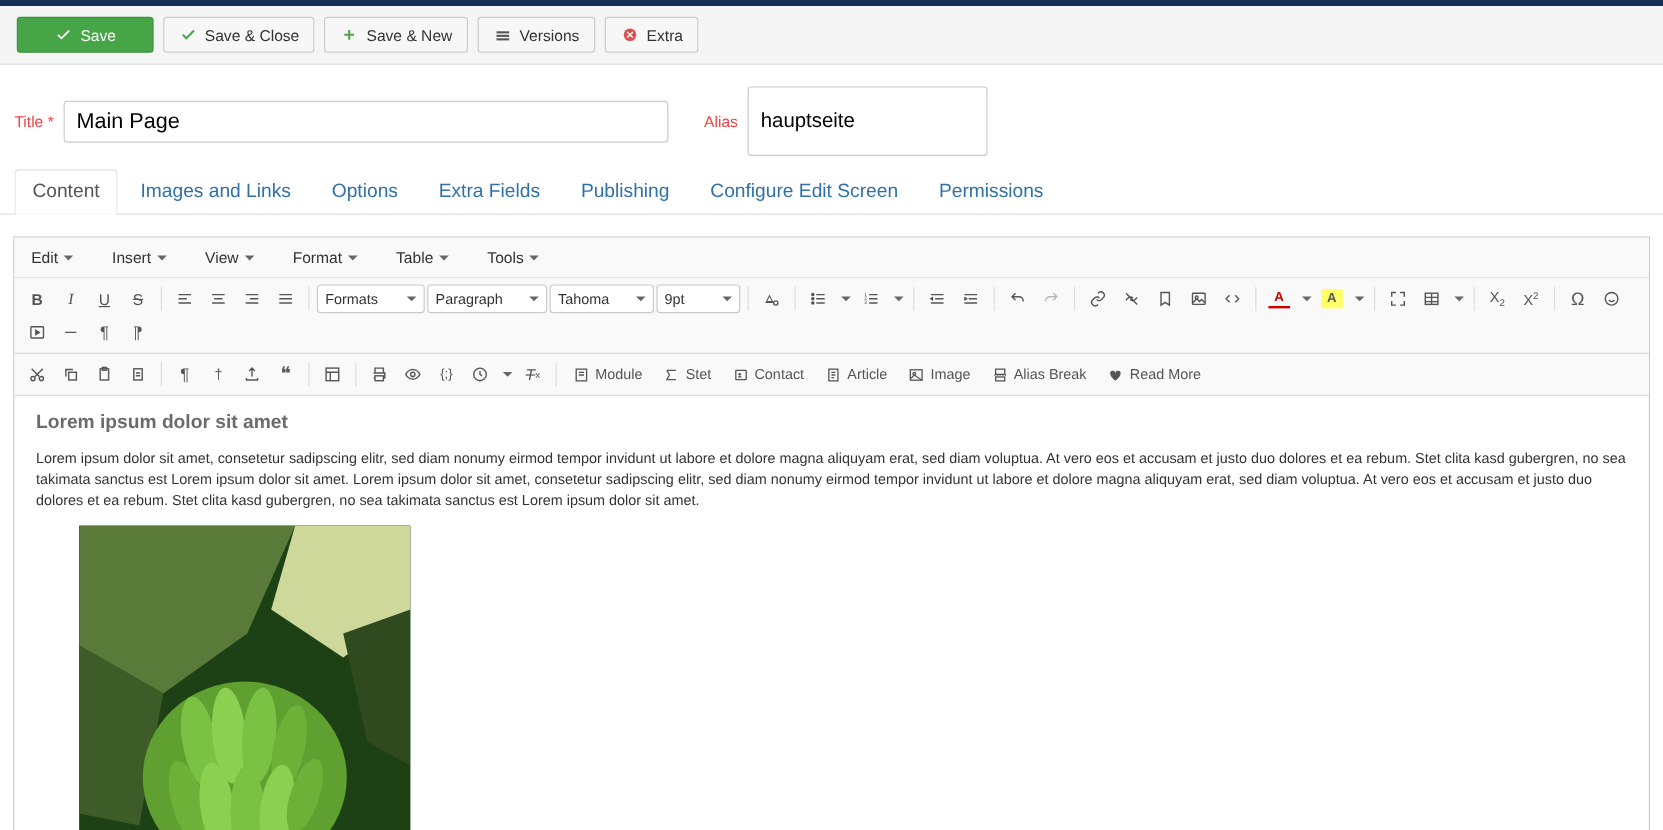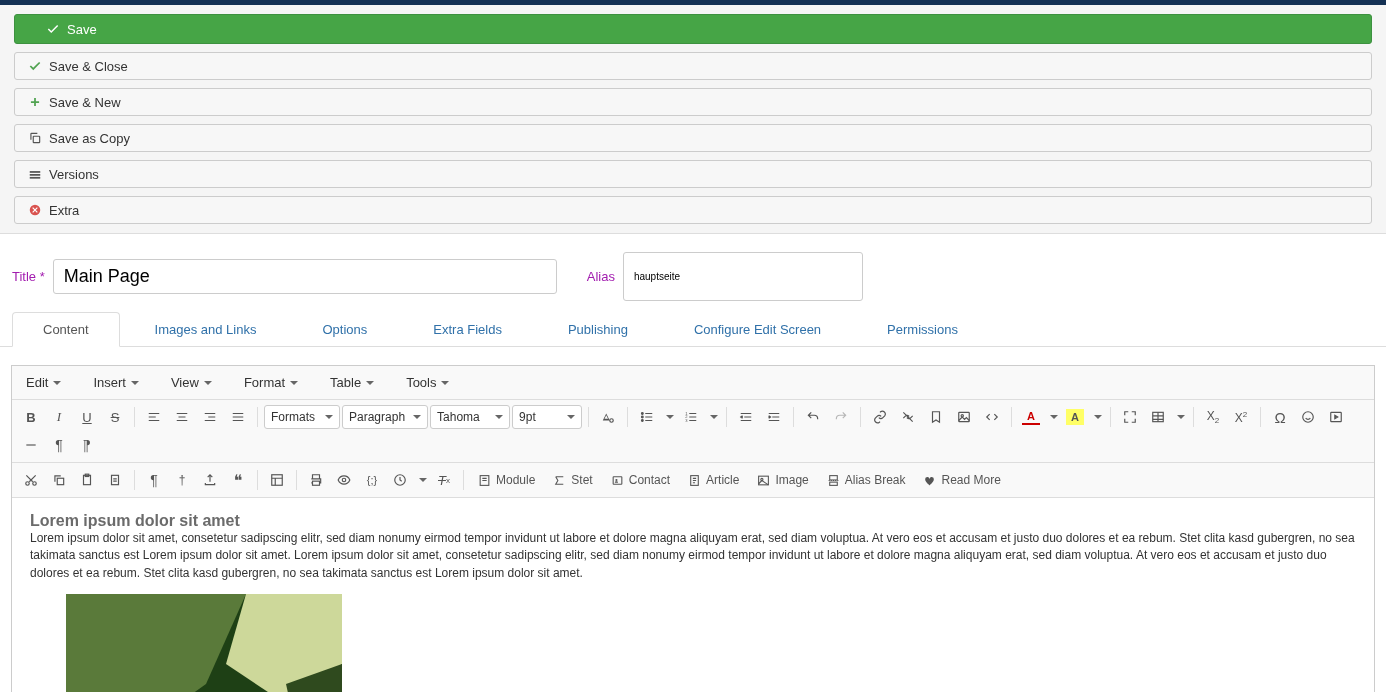--- a/index.html
+++ b/index.html
@@ -1,40 +1,40 @@
 <!DOCTYPE html>
 <html><head>
 <meta charset="utf-8">
 <style>
 * { box-sizing: border-box; margin: 0; padding: 0; }
 body { font-family: Arial, Helvetica, sans-serif; font-size: 13px; color: #333; background: #fff; }
 .topbar { height: 5px; background: #143154; }
-.action-bar { background: #f5f5f5; border-bottom: 1px solid #ddd; padding: 9px 14px; display: flex; gap: 8px; flex-direction: column; }
+.action-bar { background: #f5f5f5; border-bottom: 1px solid #ddd; padding: 9px 14px; display: flex; gap: 8px; }
 .btn { display: inline-flex; align-items: center; gap: 6px; border: 1px solid #ccc; background: #f7f7f7; padding: 5px 12px; border-radius: 3px; cursor: pointer; font-size: 13px; color: #333; }
 .btn-primary { background: #46a546; border-color: #3d9140; color: #fff; padding: 6px 30px; }
 .icon-box { display: inline-flex; align-items: center; justify-content: center; width: 16px; height: 16px; }
 .form-row { display: flex; align-items: center; padding: 18px 12px 10px; gap: 8px; }
-.form-row label { font-size: 13px; color: #a21caf; }
+.form-row label { font-size: 13px; color: #ef4444; }
 .input-lg { font-size: 18px; padding: 6px 10px; border: 1px solid #ccc; border-radius: 3px; width: 504px; }
-.input-sm { font-size: 10px; padding: 18px 10px; border: 1px solid #ccc; border-radius: 3px; width: 240px; }
+.input-sm { font-size: 17px; padding: 18px 10px; border: 1px solid #ccc; border-radius: 3px; width: 200px; }
 .alias-group { margin-left: 22px; display: flex; align-items: center; gap: 8px; }
 .tabs { border-bottom: 1px solid #ddd; padding: 0 12px; display: flex; gap: 4px; }
-.tab { padding: 9px 30px; font-size: 13px; color: #3071a9; cursor: pointer; border: 1px solid transparent; border-bottom: none; border-radius: 4px 4px 0 0; position: relative; top: 1px; }
+.tab { padding: 9px 14px; font-size: 16px; color: #3071a9; cursor: pointer; border: 1px solid transparent; border-bottom: none; border-radius: 4px 4px 0 0; position: relative; top: 1px; }
 .tab.active { color: #555; background: #fff; border-color: #ddd; border-bottom: 1px solid #fff; }
 .editor-wrap { margin: 18px 11px 0; border: 1px solid #ccc; background: #fff; }
 .menubar { display: flex; gap: 20px; padding: 6px 8px; border-bottom: 1px solid #ddd; background: #f9f9f9; }
 .menu-item { padding: 3px 6px; cursor: pointer; display: flex; align-items: center; gap: 3px; font-size: 13px; }
 .caret { display: inline-block; border-top: 4px solid #666; border-left: 4px solid transparent; border-right: 4px solid transparent; margin-left: 2px; }
 .tbar { display: flex; flex-wrap: wrap; align-items: center; padding: 4px 6px; border-bottom: 1px solid #ddd; background: #f9f9f9; gap: 2px; }
 .tbtn { width: 26px; height: 26px; display: inline-flex; align-items: center; justify-content: center; cursor: pointer; border-radius: 2px; color: #555; }
-.tsel { border: 1px solid #ccc; background: #fff; padding: 2px 6px; font-size: 12px; border-radius: 3px; display: inline-flex; align-items: center; gap: 8px; cursor: pointer; min-width: 60px; height: 24px; }
+.tsel { border: 1px solid #ccc; background: #fff; padding: 2px 6px; font-size: 12px; border-radius: 3px; display: inline-flex; align-items: center; gap: 22px; cursor: pointer; min-width: 60px; height: 24px; }
 .tsep { width: 1px; height: 20px; background: #ddd; margin: 0 4px; }
 .tlbl-btn { display: inline-flex; align-items: flex-end; gap: 5px; padding: 3px 8px; cursor: pointer; border-radius: 2px; font-size: 12px; color: #555; }
 .content-area { padding: 14px 18px; font-family: Tahoma, sans-serif; min-height: 380px; }
-.content-area h3 { font-size: 16px; font-weight: bold; color: #6b6b6b; }
+.content-area h3 { font-size: 16px; font-weight: bold; color: #6b6b6b; margin-bottom: 12px; }
 .content-area p { font-size: 12px; line-height: 1.45; color: #333; margin-bottom: 10px; }
 .fig { margin: 12px 0 4px 36px; }
 .fig-img { width: 276px; height: 324px; background: #2b5a1f; position: relative; overflow: hidden; }
 svg { display: block; }
 .color-swatch { width: 18px; height: 16px; display: inline-flex; align-items: center; justify-content: center; font-weight: bold; font-size: 11px; }
 .tc { color: #c00; border-bottom: 2px solid #c00; }
 .bgc { background: #ffff66; }
 </style>
 </head>
 <body>
@@ -58,29 +58,20 @@
       </span>
     <span>Save &amp; Close</span>
   </button>
   <button class="btn">
     <span class="icon-box">
         <svg width="14" height="14" viewBox="0 0 24 24" fill="none" stroke="#51a351" stroke-width="3">
           <path d="M12 5v14M5 12h14"></path>
         </svg>
       </span>
     <span>Save &amp; New</span>
-  </button>
-  <button class="btn">
-    <span class="icon-box">
-        <svg width="14" height="14" viewBox="0 0 24 24" fill="none" stroke="#555" stroke-width="2">
-          <rect x="9" y="9" width="11" height="11" rx="1"></rect>
-          <path d="M5 15V5a1 1 0 011-1h10"></path>
-        </svg>
-      </span>
-    <span>Save as Copy</span>
   </button>
   <button class="btn">
     <span class="icon-box">
         <svg width="14" height="14" viewBox="0 0 24 24" fill="#555">
           <rect x="3" y="7" width="18" height="3"></rect>
           <rect x="3" y="12" width="18" height="3"></rect>
           <rect x="3" y="17" width="18" height="3"></rect>
         </svg>
       </span>
     <span>Versions</span>

